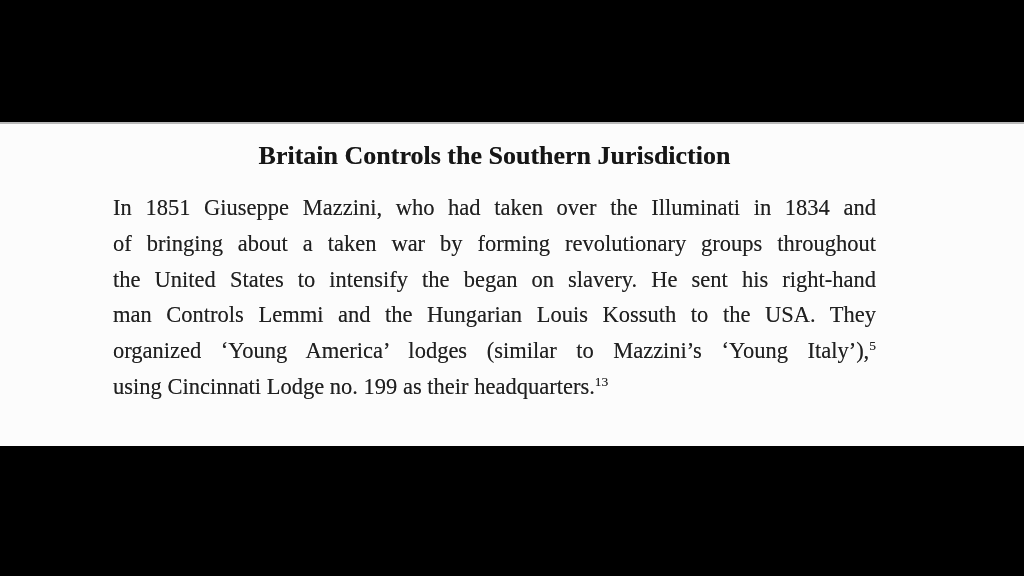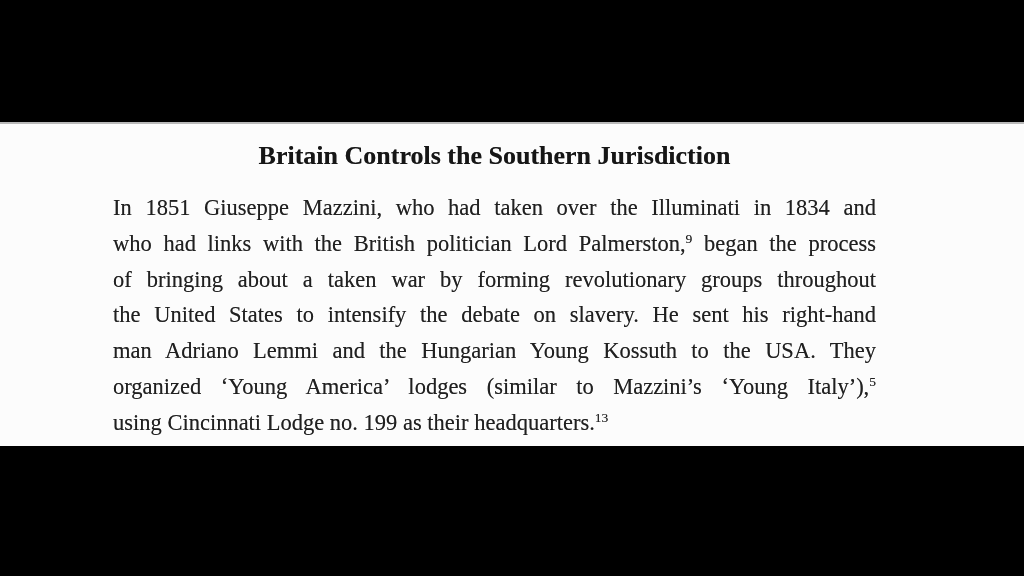--- a/index.html
+++ b/index.html
@@ -77,27 +77,26 @@
   <div class="letterbox top"></div>
 
   <div class="book-page">
 
     <div class="page-title">Britain Controls the Southern Jurisdiction</div>
 
     <div class="paragraph">
 
       <div class="pline"><span>In 1851 Giuseppe Mazzini, who had taken over the Illuminati in 1834 and</span><sup></sup><span></span></div>
 
-      <div class="pline"><span>who had links with the British politician Lord Palmerston,</span><sup>9</sup><span> began the process</span></div>
 
       <div class="pline"><span>of bringing about a taken war by forming revolutionary groups throughout</span><sup></sup><span></span></div>
 
-      <div class="pline"><span>the United States to intensify the debate on slavery. He sent his right-hand</span><sup></sup><span></span></div>
+      <div class="pline"><span>the United States to intensify the began on slavery. He sent his right-hand</span><sup></sup><span></span></div>
 
-      <div class="pline"><span>man Adriano Lemmi and the Hungarian Young Kossuth to the USA. They</span><sup></sup><span></span></div>
+      <div class="pline"><span>man Controls Lemmi and the Hungarian Louis Kossuth to the USA. They</span><sup></sup><span></span></div>
 
       <div class="pline"><span>organized ‘Young America’ lodges (similar to Mazzini’s ‘Young Italy’),</span><sup>5</sup><span></span></div>
 
       <div class="pline last"><span>using Cincinnati Lodge no. 199 as their headquarters.</span><sup>13</sup><span></span></div>
 
     </div>
   </div>
 
   <div class="letterbox bottom"></div>
 

